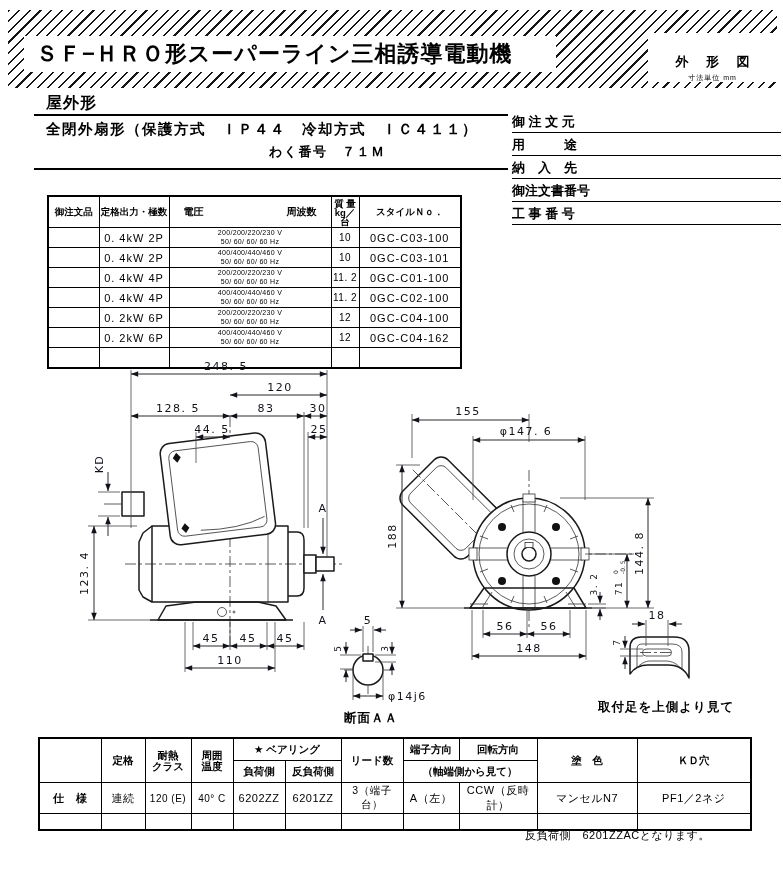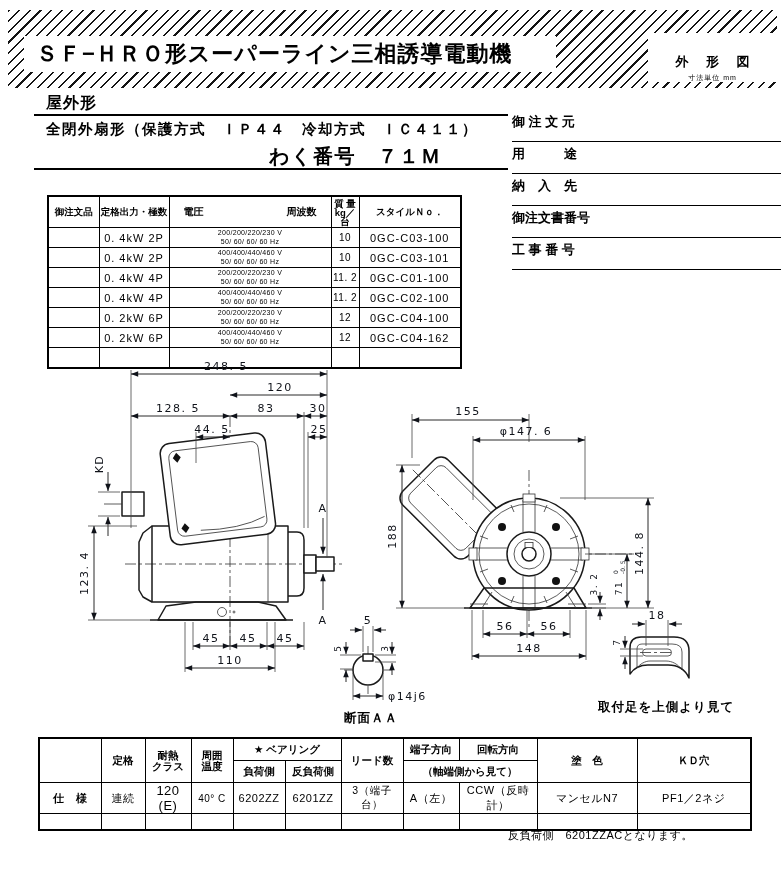--- a/index.html
+++ b/index.html
@@ -13,25 +13,25 @@
              font-size:22px;font-weight:bold;letter-spacing:1px;white-space:nowrap;}
   .corner-box{position:absolute;left:648px;top:33px;width:129px;height:49px;background:#fff;
               display:flex;flex-direction:column;align-items:center;justify-content:center;}
   .corner-title{font-size:13px;font-weight:bold;letter-spacing:7px;padding-left:7px;margin-top:20px;}
   .corner-unit{font-size:7px;margin-top:2px;letter-spacing:1px;}
   
   .outdoor{position:absolute;left:46px;top:93px;font-size:16px;font-weight:bold;letter-spacing:1px;}
   .enclosure{position:absolute;left:34px;top:114px;width:474px;height:56px;
              border-top:2px solid #000;border-bottom:2px solid #000;box-sizing:border-box;}
   .enc1{margin:4px 0 0 12px;font-size:14.5px;font-weight:bold;letter-spacing:1.5px;}
-  .enc2{margin:4px 0 0 235px;font-size:20px;font-weight:bold;letter-spacing:1.5px;}
+  .enc2{margin:4px 0 0 235px;font-size:13px;font-weight:bold;letter-spacing:1.5px;}
   
   .orders{position:absolute;left:512px;top:110px;width:269px;}
   .ofield{height:21px;border-bottom:1.5px solid #000;display:flex;align-items:flex-end;
-          justify-content:space-between;font-size:13px;font-weight:bold;padding-bottom:10px;}
+          justify-content:space-between;font-size:13px;font-weight:bold;padding-bottom:1px;}
   .osuffix{margin-right:30px;}
   
   table{border-collapse:collapse;table-layout:fixed;}
   .ratings{position:absolute;left:47px;top:195px;width:413px;border:2px solid #000;}
   .ratings th,.ratings td{border:1px solid #000;padding:0;overflow:hidden;text-align:center;vertical-align:middle;}
   .ratings thead th{height:30px;font-size:9.5px;font-weight:bold;}
   .ratings tbody td{height:19px;}
   .vf-head{display:flex;justify-content:space-between;padding:0 14px;font-size:10px;font-weight:bold;}
   .mass-head{font-size:7.5px;line-height:9px;font-weight:bold;}
   .c-out{font-size:11px;letter-spacing:1px;white-space:nowrap;}
@@ -41,21 +41,21 @@
   .prewrap{white-space:pre-line;}
   
   .spec{position:absolute;left:38px;top:737px;width:712px;border:2px solid #000;}
   .spec td{border:1px solid #000;padding:0;text-align:center;vertical-align:middle;overflow:hidden;}
   .spec .hrow td{height:21px;font-size:10.5px;font-weight:bold;}
   .spec .drow td{height:24px;font-size:11px;letter-spacing:.5px;}
   .spec .erow td{height:15px;}
   .small2{font-size:9.5px;line-height:10.5px;}
   
   .note{position:absolute;left:492px;top:827px;font-size:11px;letter-spacing:.5px;line-height:16px;}
-  .note .n2{margin-left:16px;}
+  .note .n2{margin-left:33px;}
   
   .drawing{position:absolute;left:0;top:358px;}
   .out{stroke:#1a1a1a;stroke-width:1.5;fill:none;stroke-linejoin:round;}
   .thin{stroke:#333;stroke-width:.8;fill:none;}
   .dim{stroke:#2a2a2a;stroke-width:1;fill:none;}
   .ext{stroke:#444;stroke-width:.8;fill:none;}
   .ctr{stroke:#333;stroke-width:.8;fill:none;stroke-dasharray:11 3 3 3;}
   .dimtxt{font-size:11px;letter-spacing:1.5px;fill:#10131a;font-family:"DejaVu Sans",sans-serif;}
   .dimtxt.sm{font-size:9px;}
   .dimtxt.xs{font-size:6px;letter-spacing:0;}
@@ -458,21 +458,21 @@
       <td rowspan="2">ＫＤ穴</td>
     </tr>
     <tr class="hrow">
       <td>負荷側</td>
       <td>反負荷側</td>
       <td colspan="2" class="small2">（軸端側から見て）</td>
     </tr>
     <tr class="drow">
       <td style="font-weight:bold">仕　様</td>
       <td>連続</td>
-      <td style="font-size:13px">120 (E)</td>
+      <td style="font-size:10px">120 (E)</td>
       <td style="font-size:10px">40° C</td>
       <td>6202ZZ</td>
       <td>6201ZZ</td>
       <td style="font-size:10.5px">3（端子台）</td>
       <td>A（左）</td>
       <td>CCW（反時計）</td>
       <td>マンセルN7</td>
       <td>PF1／2ネジ</td>
     </tr>
     <tr class="erow">

